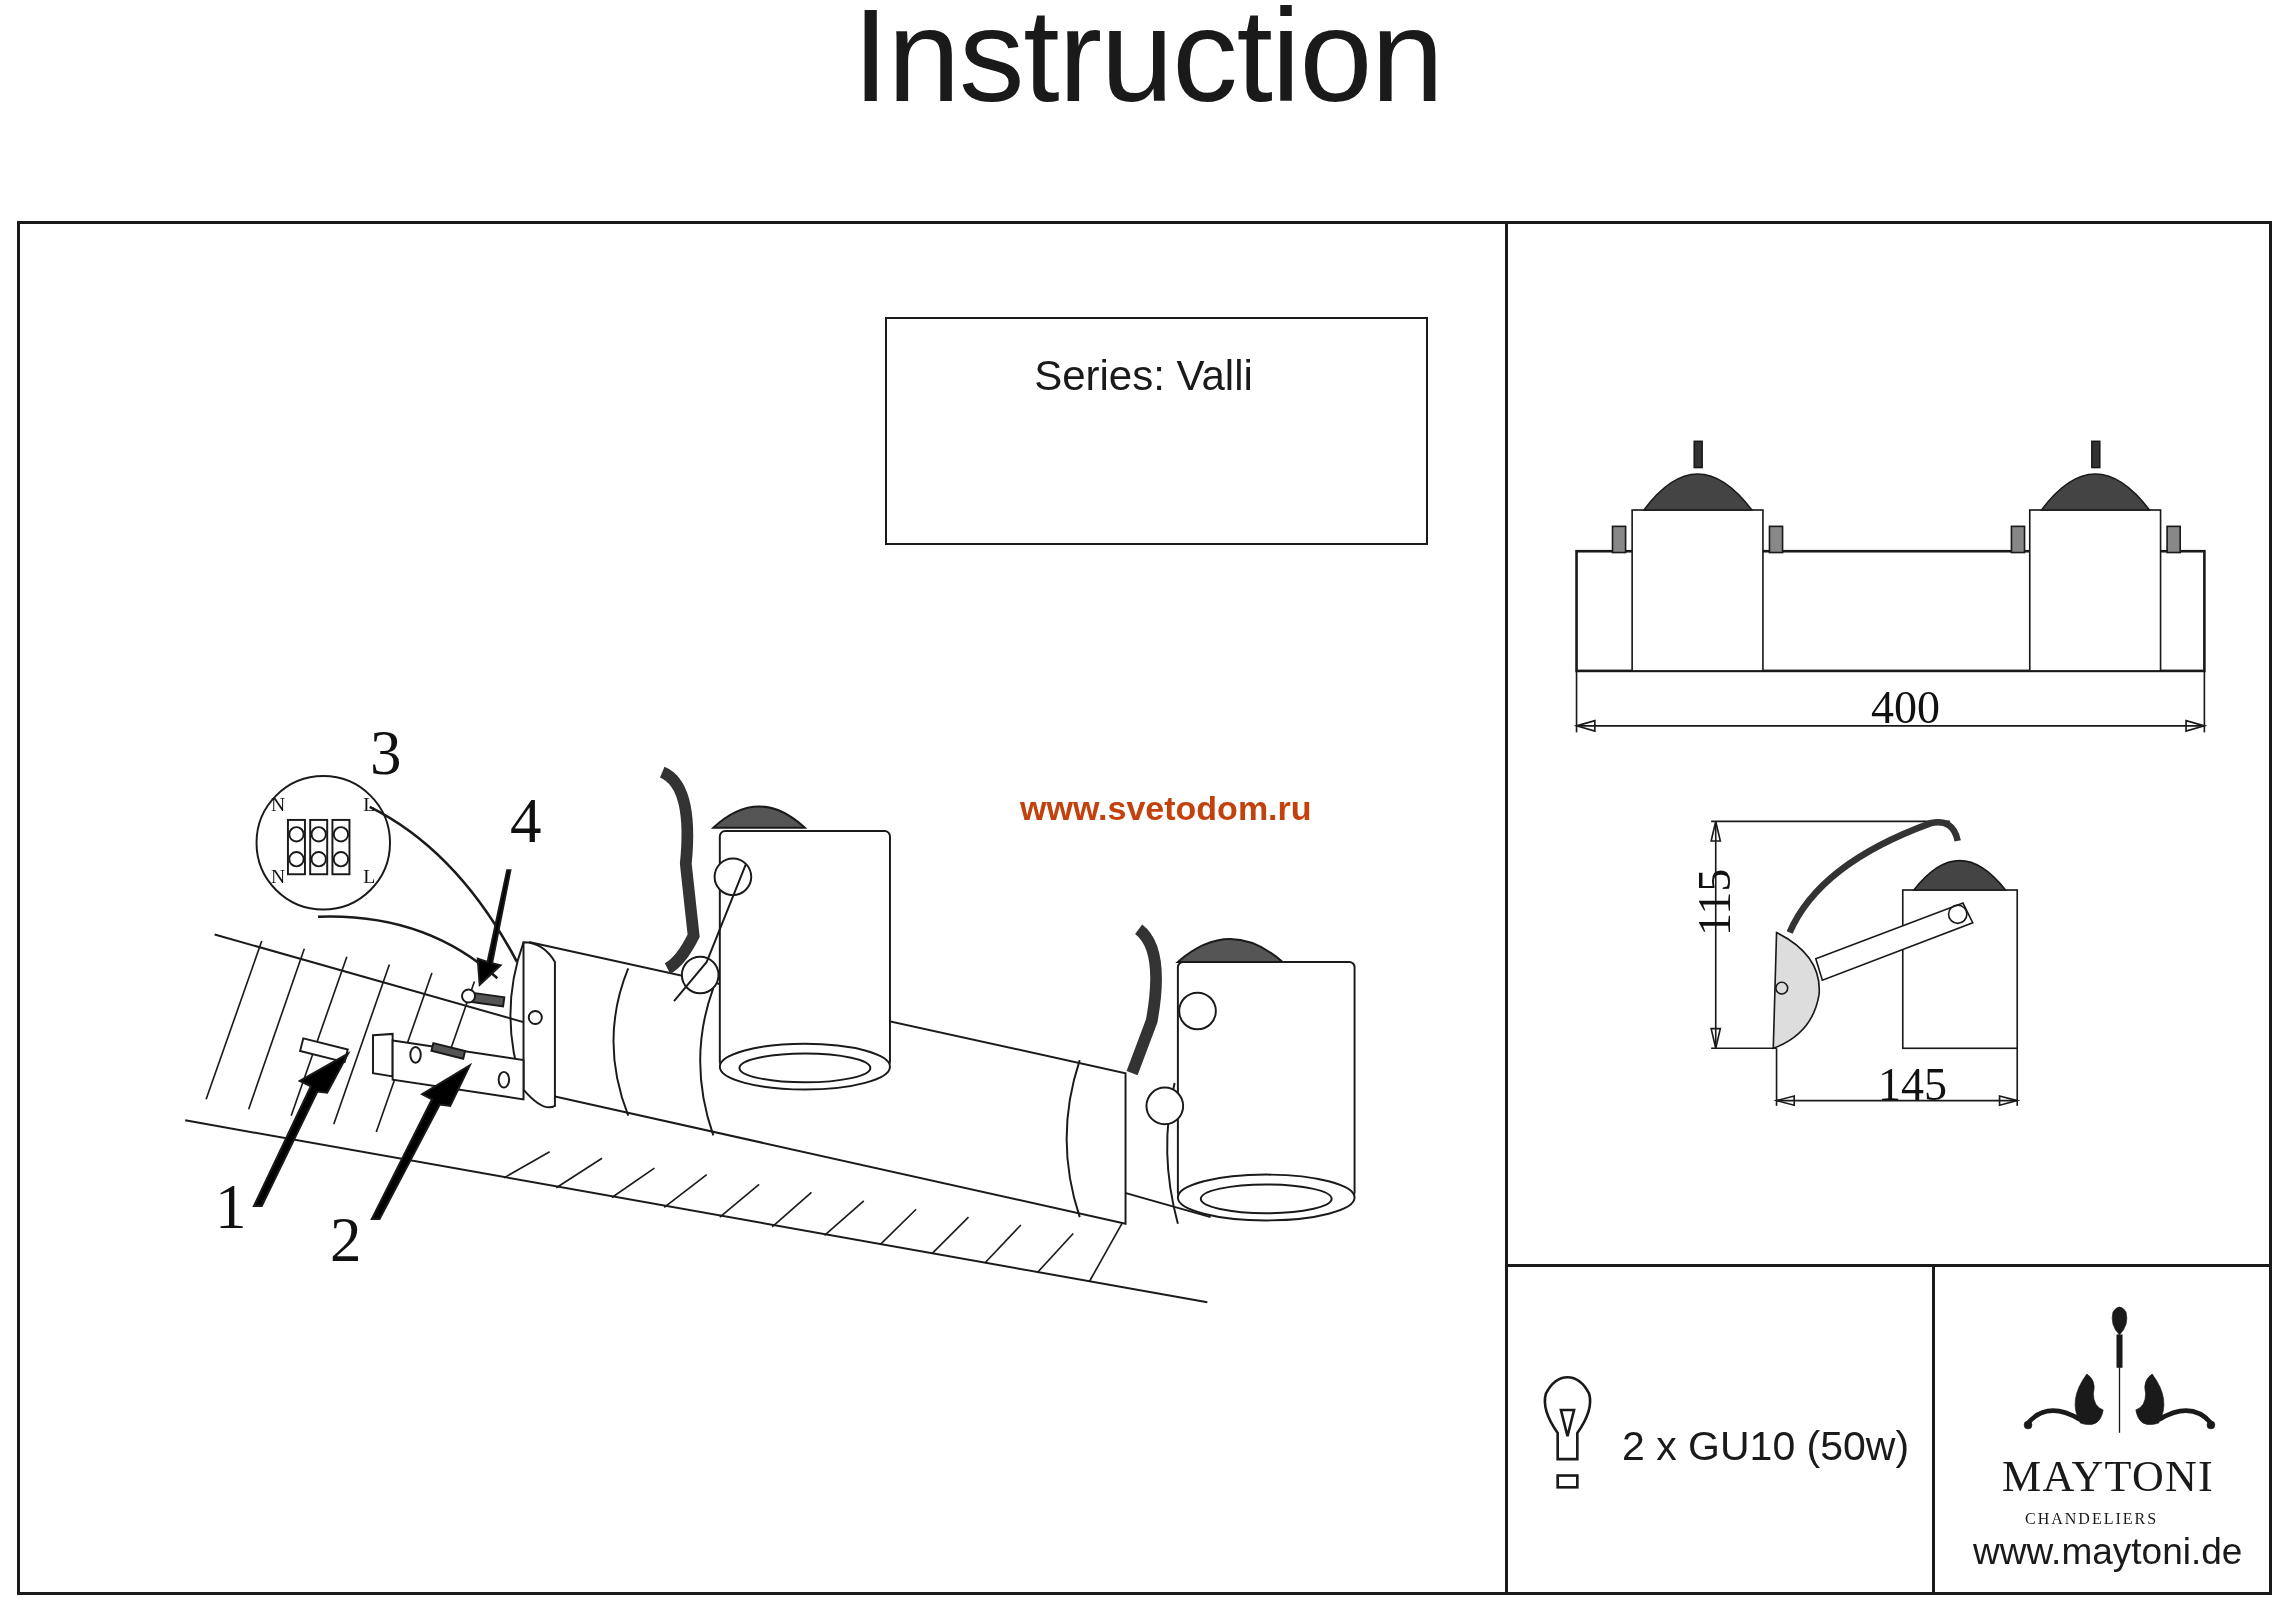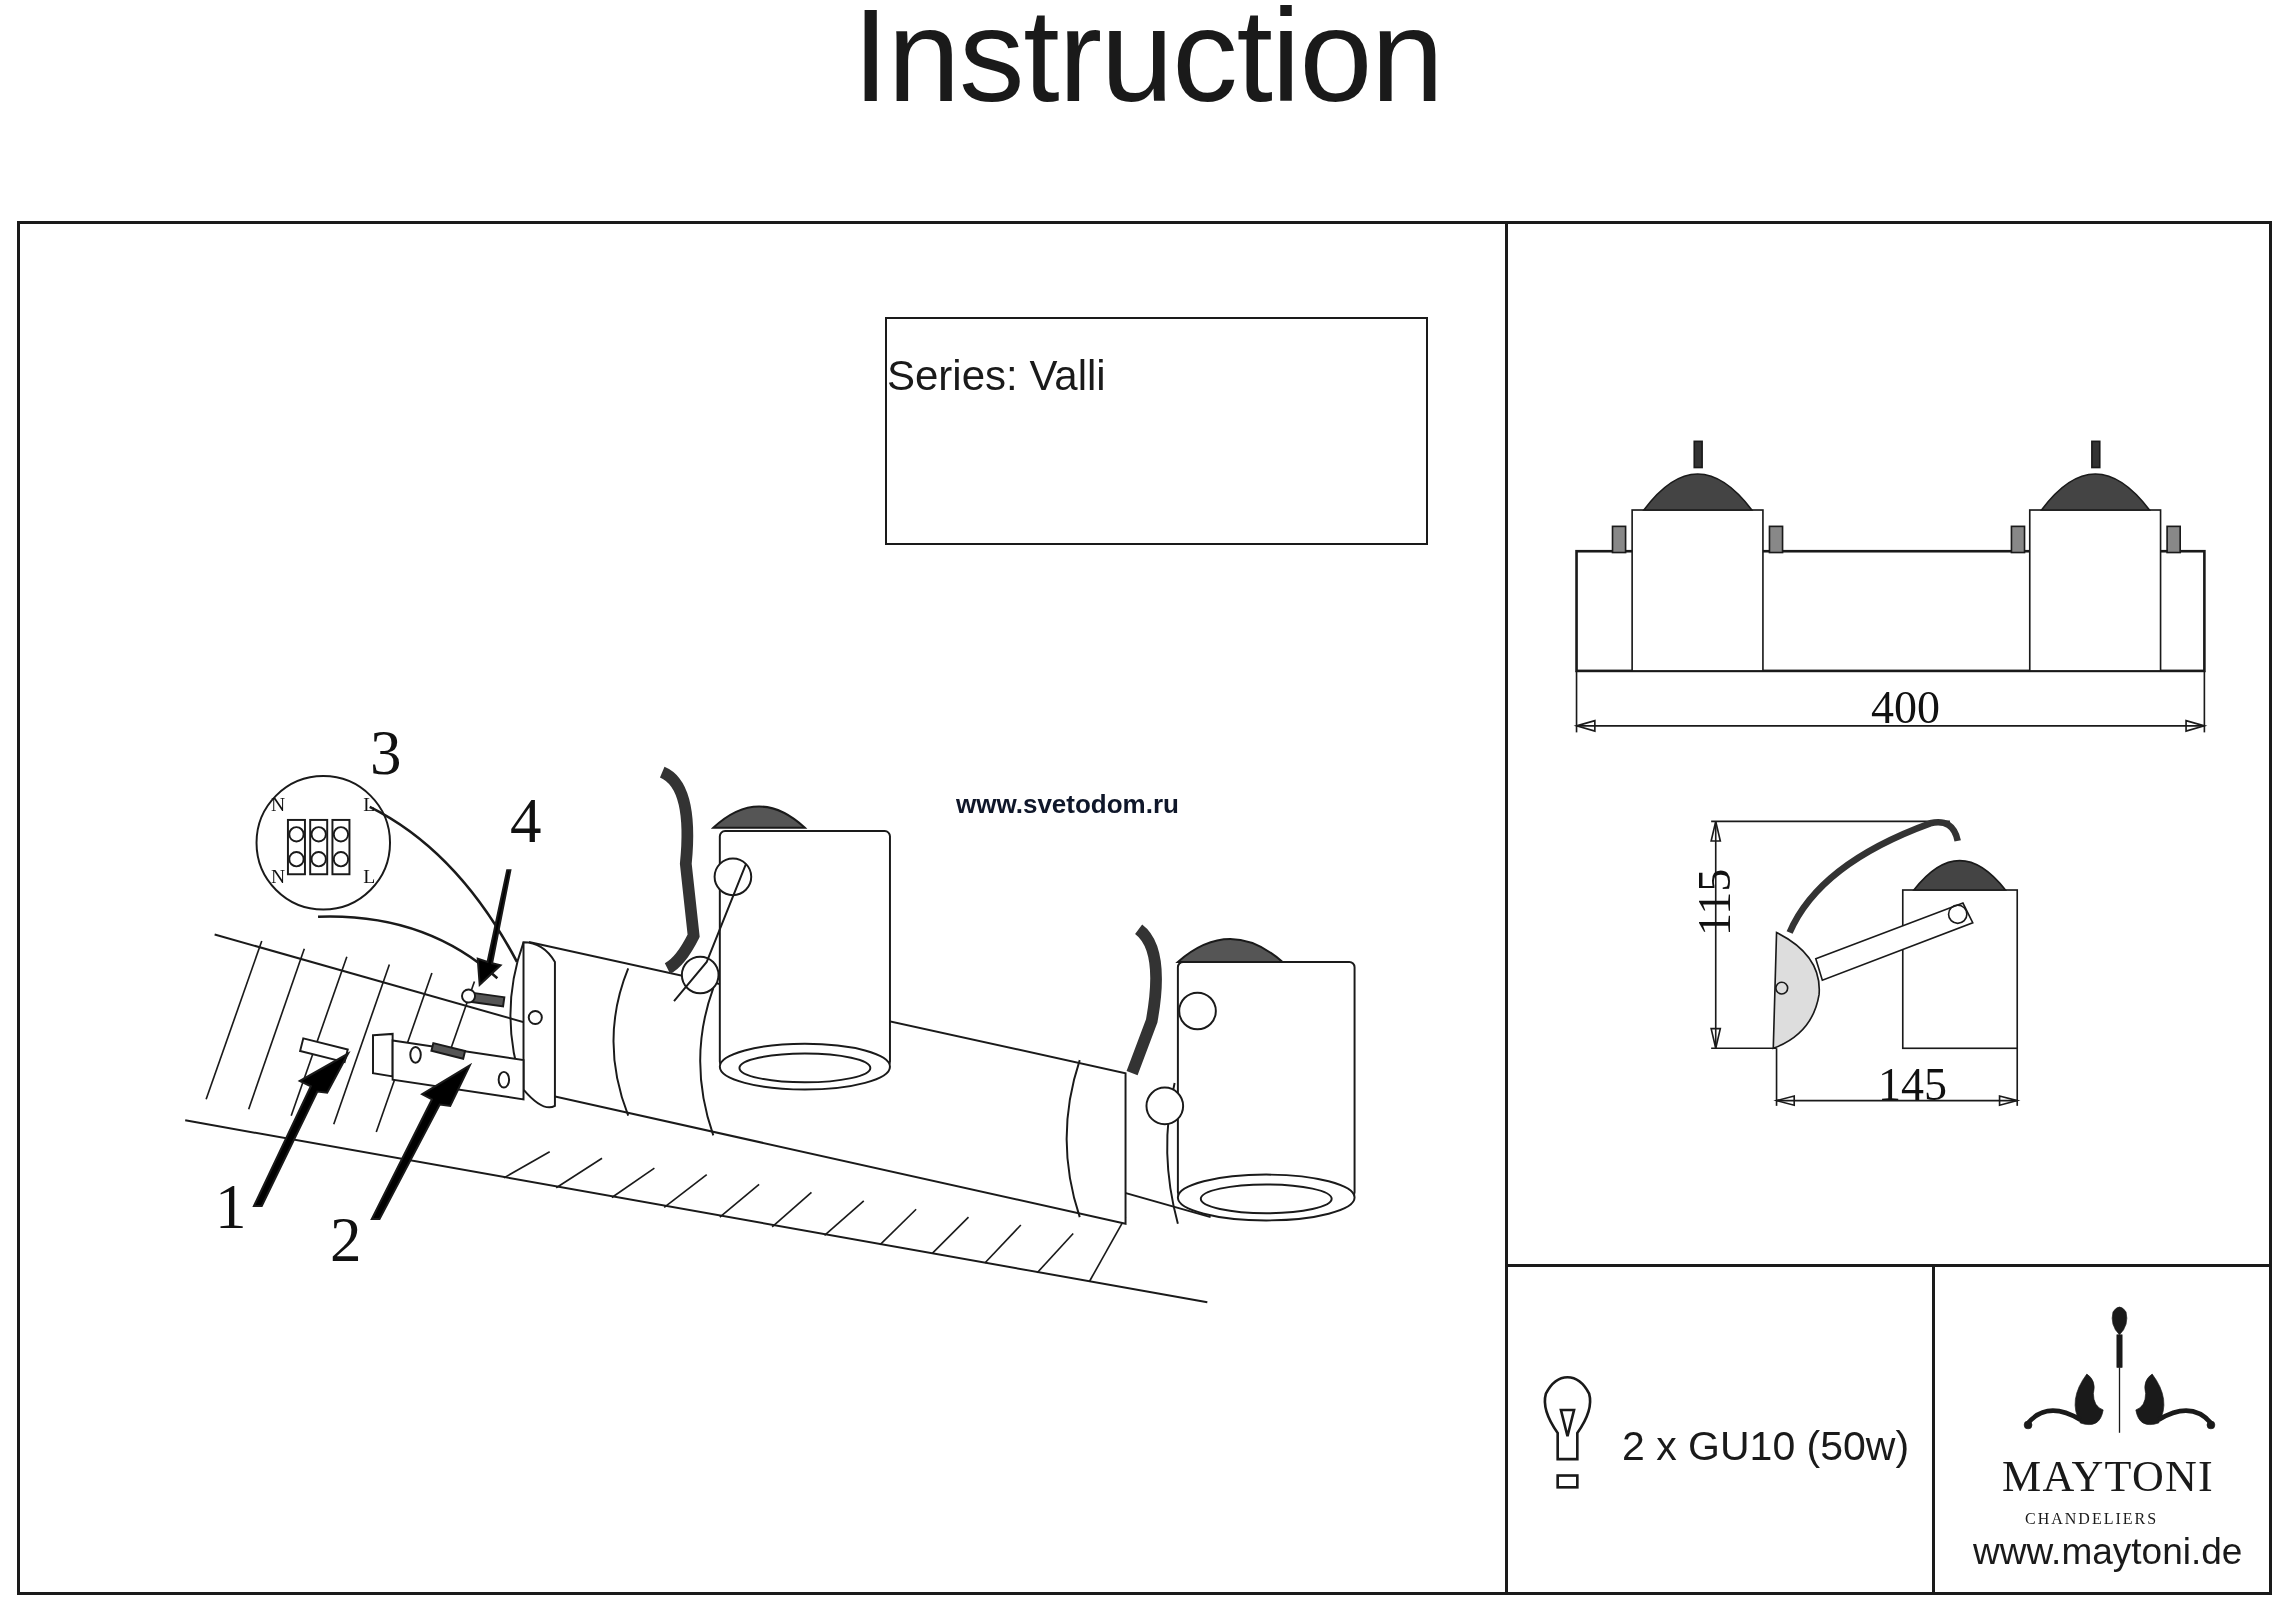--- a/index.html
+++ b/index.html
@@ -1,23 +1,23 @@
 <!DOCTYPE html>
 <html style="font-size:10.5px"><head>
 <meta charset="utf-8">
 <style>
   html, body { margin:0; padding:0; background:#ffffff; }
   body { width:2295px; height:1623px; position:relative; overflow:hidden; font-family:"Liberation Sans", sans-serif; color:#1a1a1a; }
   .title { position:absolute; left:0; width:100%; top:-19.6px; text-align:center; font-size:131px; font-weight:400; letter-spacing:-1.3px; color:#1a1a1a; }
   .frame { position:absolute; left:17px; top:221px; width:2255px; height:1374px; border:3.3px solid #1a1a1a; box-sizing:border-box; }
   .vline { position:absolute; background:#1a1a1a; }
   .hline { position:absolute; background:#1a1a1a; }
-  .info-box { position:absolute; left:885px; top:317px; width:543px; height:228px; border:2.6px solid #1a1a1a; box-sizing:border-box; text-align:left; padding:29.4px 26px 0 0; }
+  .info-box { position:absolute; left:885px; top:317px; width:543px; height:228px; border:2.6px solid #1a1a1a; box-sizing:border-box; text-align:center; padding:29.4px 26px 0 0; }
   .info-box div { font-size:42px; line-height:56px; }
-  .watermark { position:absolute; left:956px; top:789px; font-size:26px; font-weight:700; color:#0f172a; }
+  .watermark { position:absolute; left:1020px; top:789px; font-size:34px; font-weight:700; color:#c2410c; }
   .dim { position:absolute; font-family:"Liberation Serif", serif; font-size:46px; color:#111; }
   .step { position:absolute; font-family:"Liberation Serif", serif; font-size:63px; color:#111; }
   .bulb-text { position:absolute; left:1622px; top:1423px; font-size:41px; }
   .brand { position:absolute; left:2002px; top:1451px; font-family:"Liberation Serif", serif; font-size:44px; letter-spacing:1.3px; }
   .brand-sub { position:absolute; left:2025px; top:1510px; font-family:"Liberation Serif", serif; font-size:16px; letter-spacing:2px; }
   .url { position:absolute; left:1973px; top:1531px; font-size:37px;text-align:center; }
   svg { position:absolute; overflow:visible; }
 </style>
 </head>
 <body>

